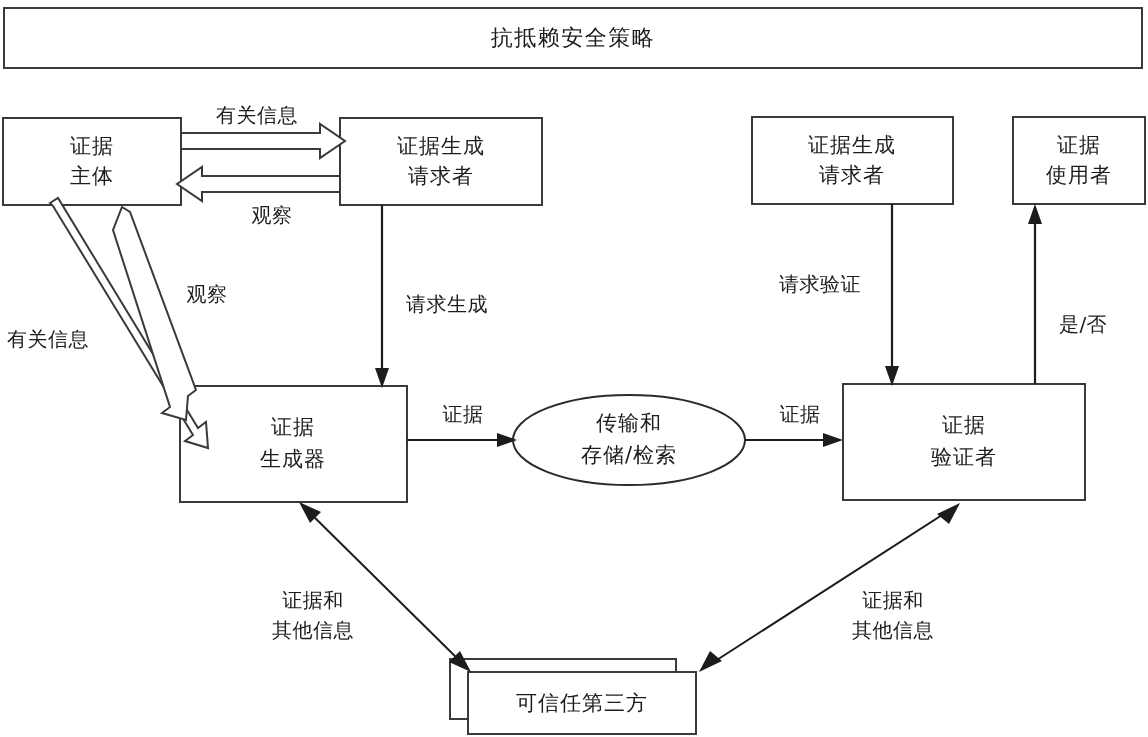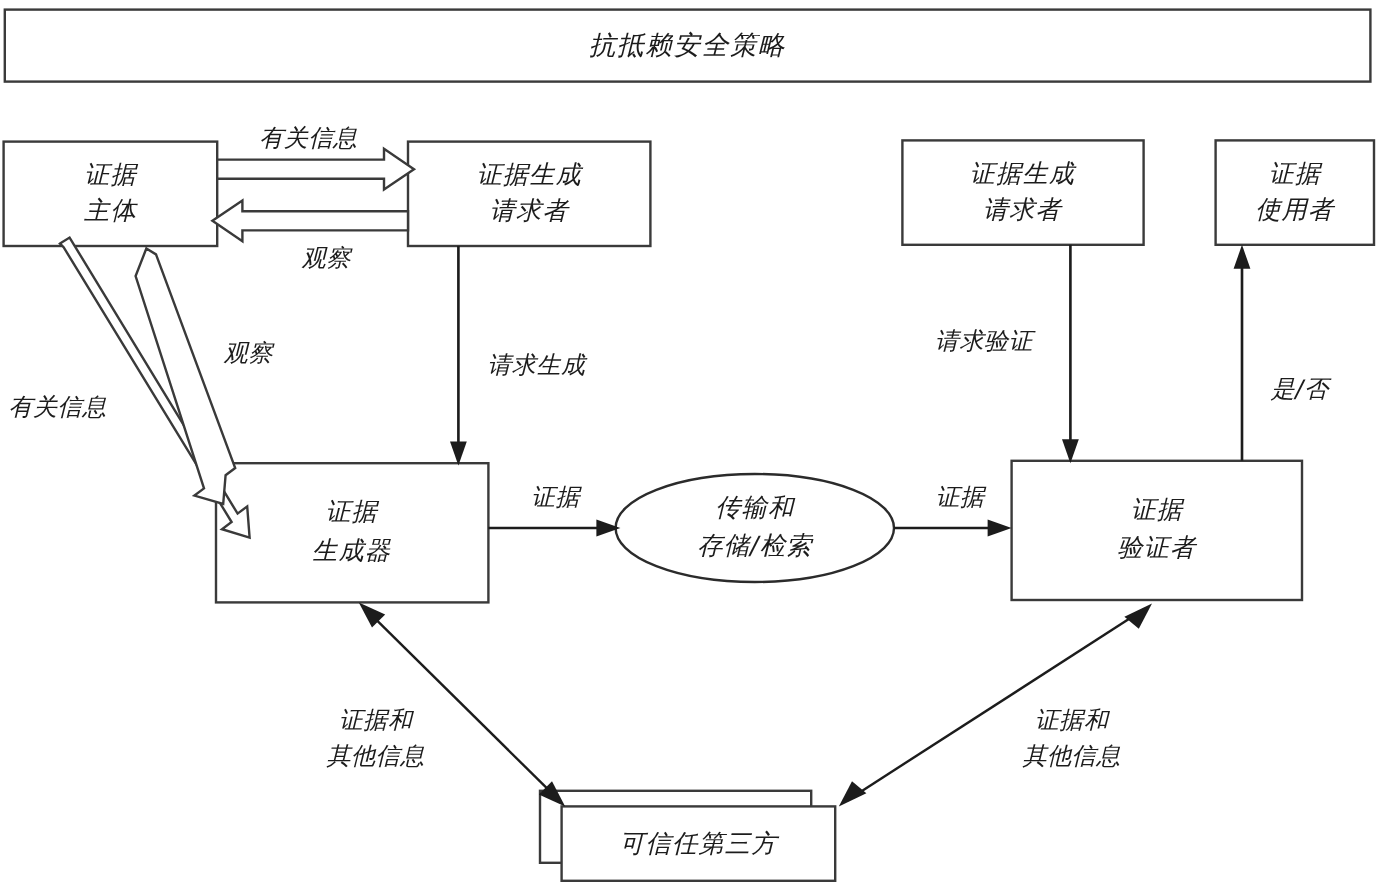--- a/index.html
+++ b/index.html
@@ -11,21 +11,20 @@
     width: 1148px;
     height: 737px;
     font-family: "DejaVu Sans", "Liberation Sans", sans-serif;
     overflow: hidden;
   }
   #root {
     position: relative;
     width: 1148px;
     height: 737px;
     background: #ffffff;
-    font-style: italic;
   }
   svg.diagram {
     position: absolute;
     left: 0;
     top: 0;
     width: 1148px;
     height: 737px;
   }
   .box-rect {
     fill: #ffffff;

